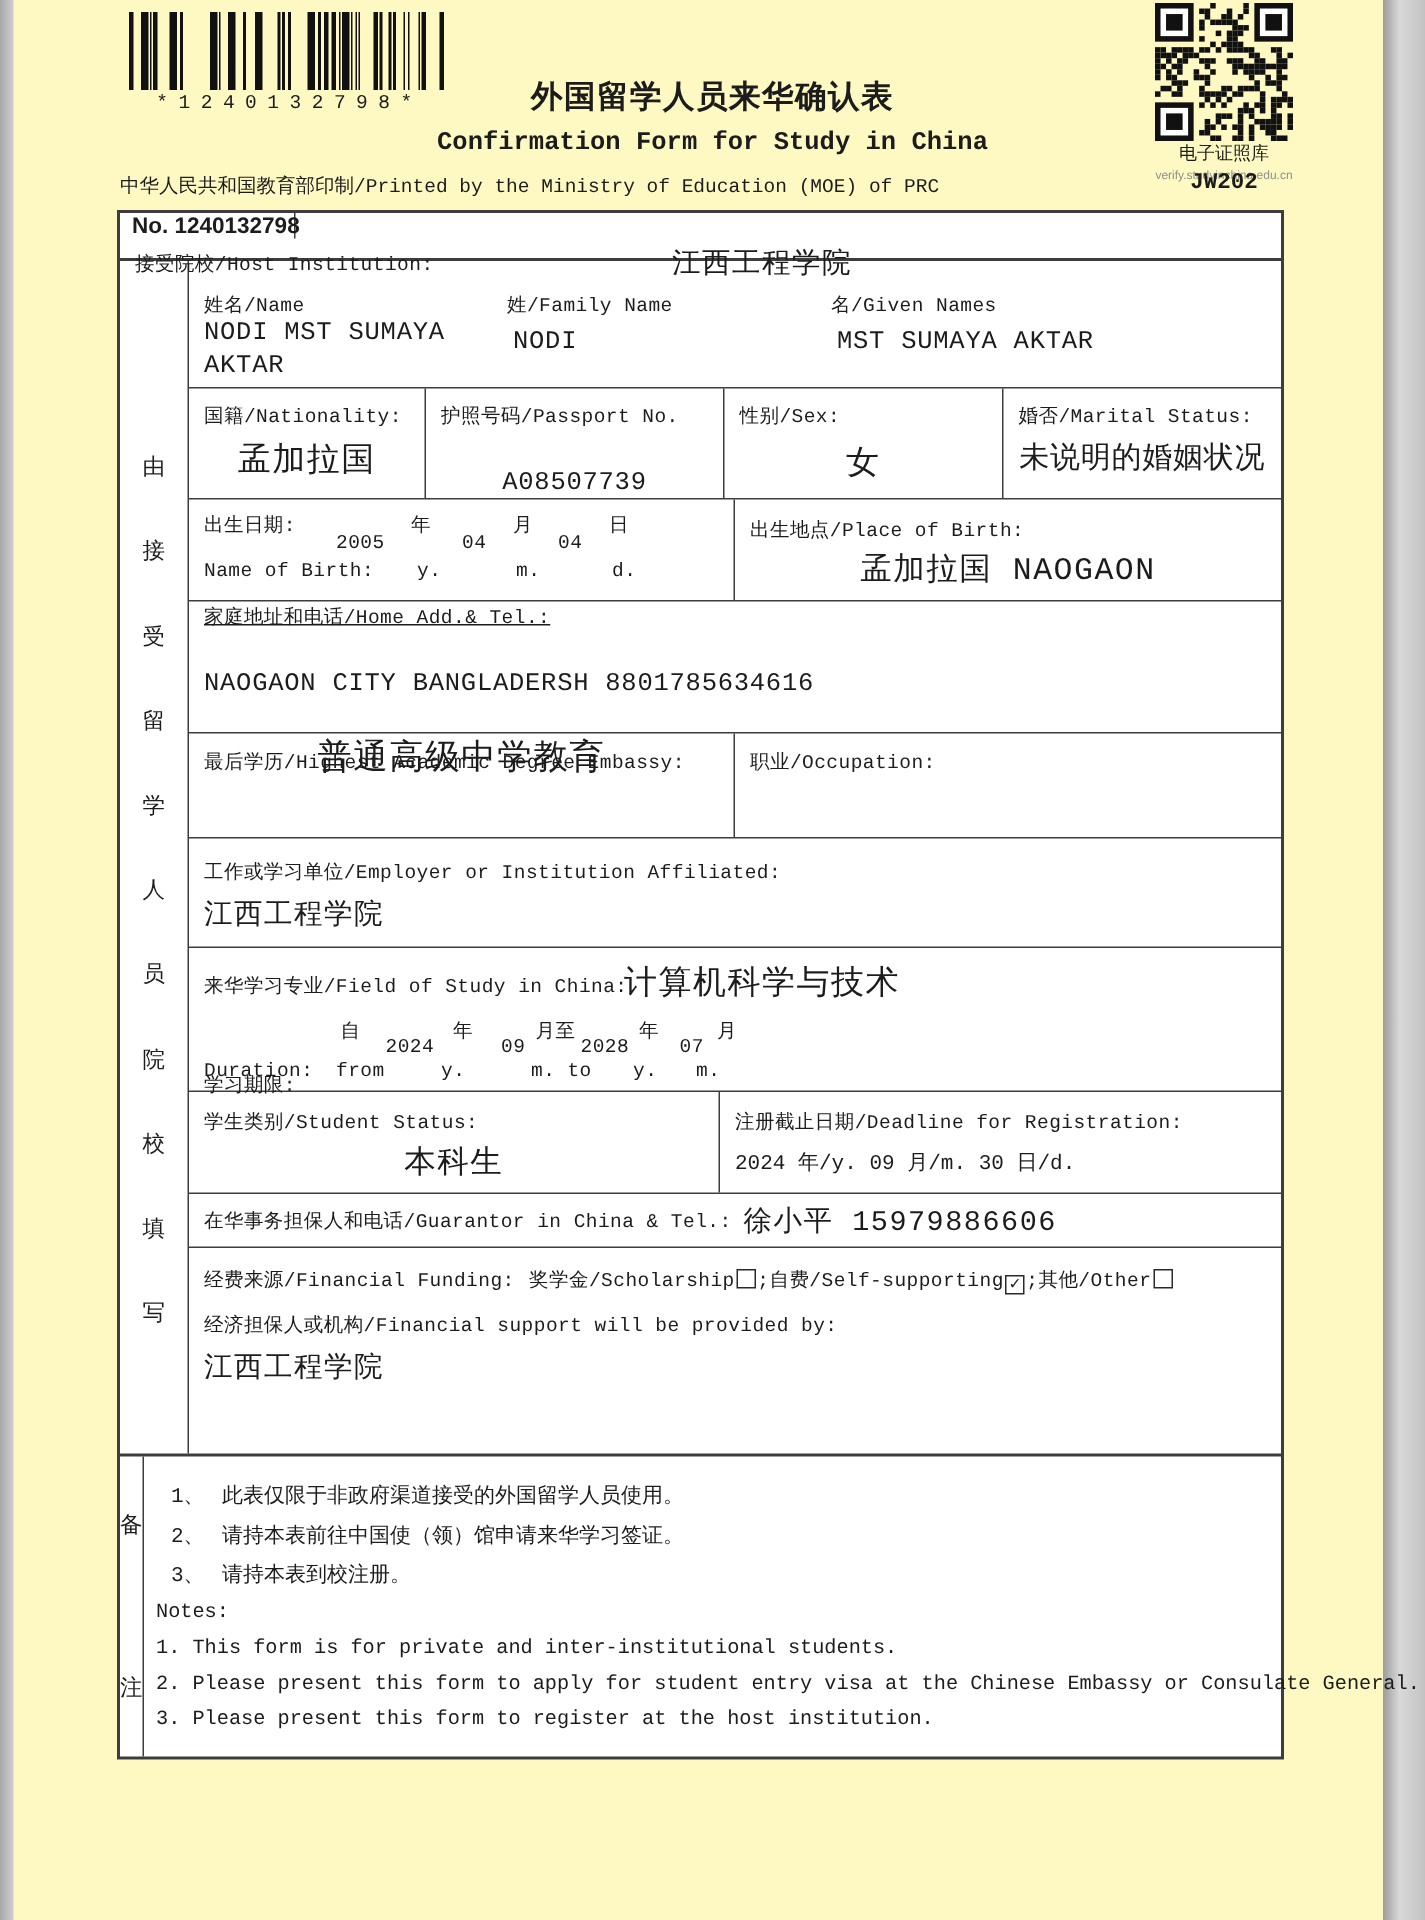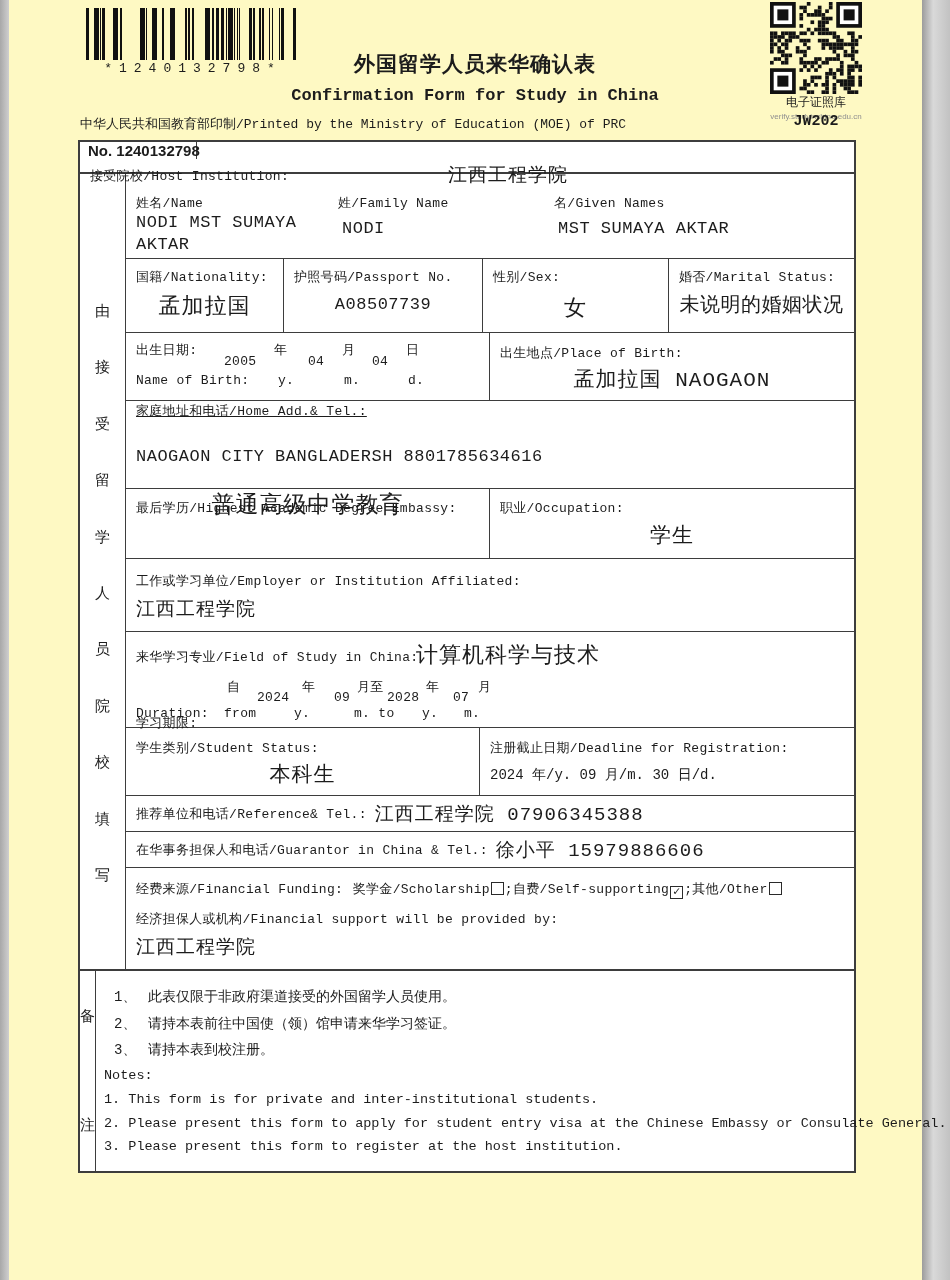--- a/index.html
+++ b/index.html
@@ -362,21 +362,21 @@
           <span class="abs val-lat" style="left:432px;top:45px;">MST SUMAYA AKTAR</span>
         </div>
 
         <div class="r" style="height:74px;">
           <div class="c bdr" style="width:158px;">
             <span class="abs lbl" style="left:10px;top:9px;">国籍/Nationality:</span>
             <span class="val-cjk ctr" style="margin-top:32px;">孟加拉国</span>
           </div>
           <div class="c bdr" style="width:199px;">
             <span class="abs lbl" style="left:10px;top:9px;">护照号码/Passport No.</span>
-            <span class="val-lat ctr" style="margin-top:36px;">A08507739</span>
+            <span class="val-lat ctr" style="margin-top:54px;">A08507739</span>
           </div>
           <div class="c bdr" style="width:186px;">
             <span class="abs lbl" style="left:10px;top:9px;">性别/Sex:</span>
             <span class="val-cjk ctr" style="margin-top:34px;">女</span>
           </div>
           <div class="c" style="flex:1;">
             <span class="abs lbl" style="left:10px;top:9px;">婚否/Marital Status:</span>
             <span class="val-cjk ctr" style="margin-top:32px;font-size:20px;letter-spacing:0.5px;">未说明的婚姻状况</span>
           </div>
         </div>
@@ -406,21 +406,20 @@
           <span class="abs val-lat" style="left:10px;top:46px;">NAOGAON CITY BANGLADERSH 8801785634616</span>
         </div>
 
         <div class="r" style="height:70px;">
           <div class="c bdr" style="width:364px;">
             <span class="abs lbl" style="left:10px;top:10px;">最后学历/Highest Academic Degree Embassy:</span>
             <span class="val-cjk ctr" style="font-size:23px;">普通高级中学教育</span>
           </div>
           <div class="c" style="flex:1;">
             <span class="abs lbl" style="left:10px;top:10px;">职业/Occupation:</span>
-            <span class="val-cjk ctr" style="margin-top:32px;font-size:21px;">学生</span>
           </div>
         </div>
 
         <div class="r" style="height:73px;">
           <span class="abs lbl" style="left:10px;top:13px;">工作或学习单位/Employer or Institution Affiliated:</span>
           <span class="abs val-mid" style="left:10px;top:37px;">江西工程学院</span>
         </div>
 
         <div class="r" style="height:96px;">
           <span class="abs lbl" style="left:10px;top:16px;">来华学习专业/Field of Study in China:</span>
@@ -447,26 +446,20 @@
           <div class="c bdr" style="width:354px;">
             <span class="abs lbl" style="left:10px;top:11px;">学生类别/Student Status:</span>
             <span class="val-cjk ctr" style="margin-top:32px;font-size:21px;">本科生</span>
           </div>
           <div class="c" style="flex:1;">
             <span class="abs lbl" style="left:10px;top:11px;">注册截止日期/Deadline for Registration:</span>
             <span class="abs" style="left:10px;top:38px;font-size:14px;">2024 年/y. 09 月/m. 30 日/d.</span>
           </div>
         </div>
 
-        <div class="r" style="height:36px;">
-          <div class="nline">
-            <span class="lbl">推荐单位和电话/Reference&amp; Tel.:</span>
-            <span class="val-mid">江西工程学院 07906345388</span>
-          </div>
-        </div>
 
         <div class="r" style="height:36px;">
           <div class="nline">
             <span class="lbl">在华事务担保人和电话/Guarantor in China &amp; Tel.:</span>
             <span class="val-mid">徐小平 15979886606</span>
           </div>
         </div>
 
         <div class="r" style="height:101px;">
           <div class="abs" style="left:10px;top:12px;white-space:nowrap;">

